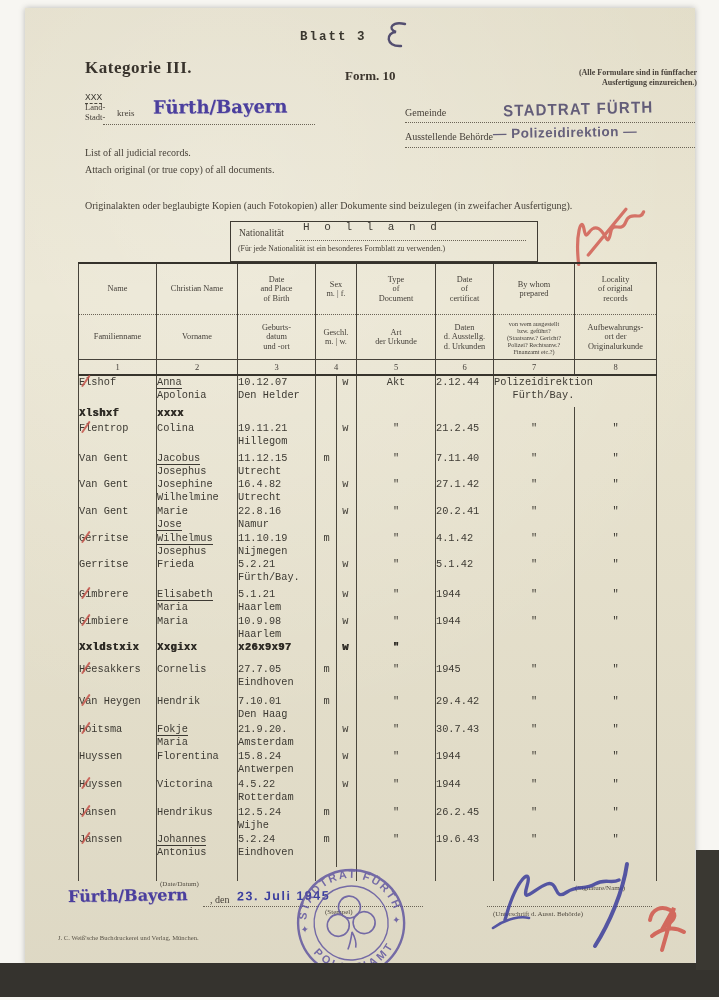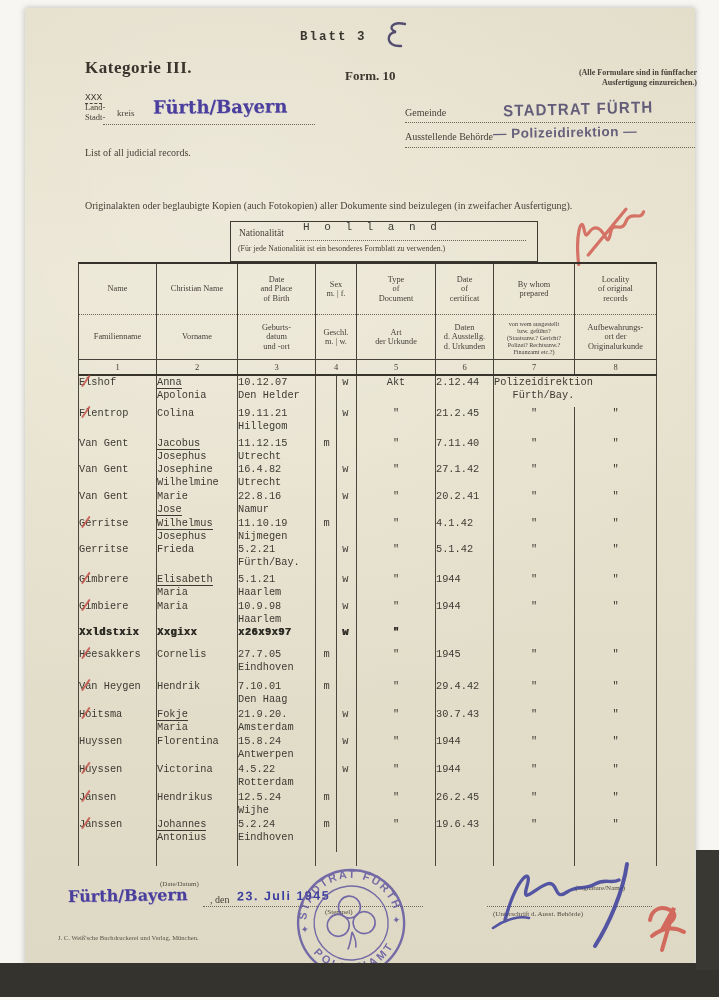--- a/index.html
+++ b/index.html
@@ -115,20 +115,21 @@
   <div class="abs kreis-stamp">Fürth/Bayern</div>
 
   <div class="abs gemeinde-label printed">Gemeinde</div>
   <div class="abs gemeinde-line"></div>
   <div class="abs gemeinde-stamp">STADTRAT FÜRTH</div>
   <div class="abs behoerde-label printed">Ausstellende Behörde</div>
   <div class="abs behoerde-line"></div>
   <div class="abs behoerde-stamp">— Polizeidirektion —</div>
 
   <div class="abs instr" style="top:139px">List of all judicial records.</div>
+  <div class="abs instr" style="top:156px">Attach  original (or true copy) of all documents.</div>
   <div class="abs instr" style="top:192px">Originalakten oder beglaubigte Kopien (auch Fotokopien) aller Dokumente sind beizulegen (in zweifacher Ausfertigung).</div>
 
   <div class="abs natbox">
     <span class="nat-label printed">Nationalität</span>
     <span class="nat-line"></span>
     <span class="nat-value typed">H o l l a n d</span>
     <span class="nat-note printed">(Für jede Nationalität ist ein besonderes Formblatt zu verwenden.)</span>
   </div>
 
   <svg class="abs red-scribble" width="90" height="62" viewBox="0 0 90 62">
@@ -213,20 +214,32 @@
           </td>
           <td class="c-birth">
             <div>10.12.07</div>
             <div>Den Helder</div>
           </td>
           <td class="c-sex"><span class="sx"></span><span class="sx">w</span></td>
           <td class="c-doc">Akt</td>
           <td class="c-date">2.12.44</td>
           <td class="c-by c-span" colspan="2">Polizeidirektion
    Fürth/Bay.</td>
+        </tr>
+        <tr class="struck" style="height: 15px;">
+          <td class="c-name"><span>Xlshxf</span></td>
+          <td class="c-given">
+            <div><span>xxxx</span></div>
+          </td>
+          <td class="c-birth"></td>
+          <td class="c-sex"><span class="sx"></span><span class="sx"></span></td>
+          <td class="c-doc"></td>
+          <td class="c-date"></td>
+          <td class="c-by"></td>
+          <td class="c-loc"></td>
         </tr>
         <tr style="height: 30px;">
           <td class="c-name"><i class="slash"></i><span>Flentrop</span></td>
           <td class="c-given">
             <div><span>Colina</span></div>
           </td>
           <td class="c-birth">
             <div>19.11.21</div>
             <div>Hillegom</div>
           </td>

